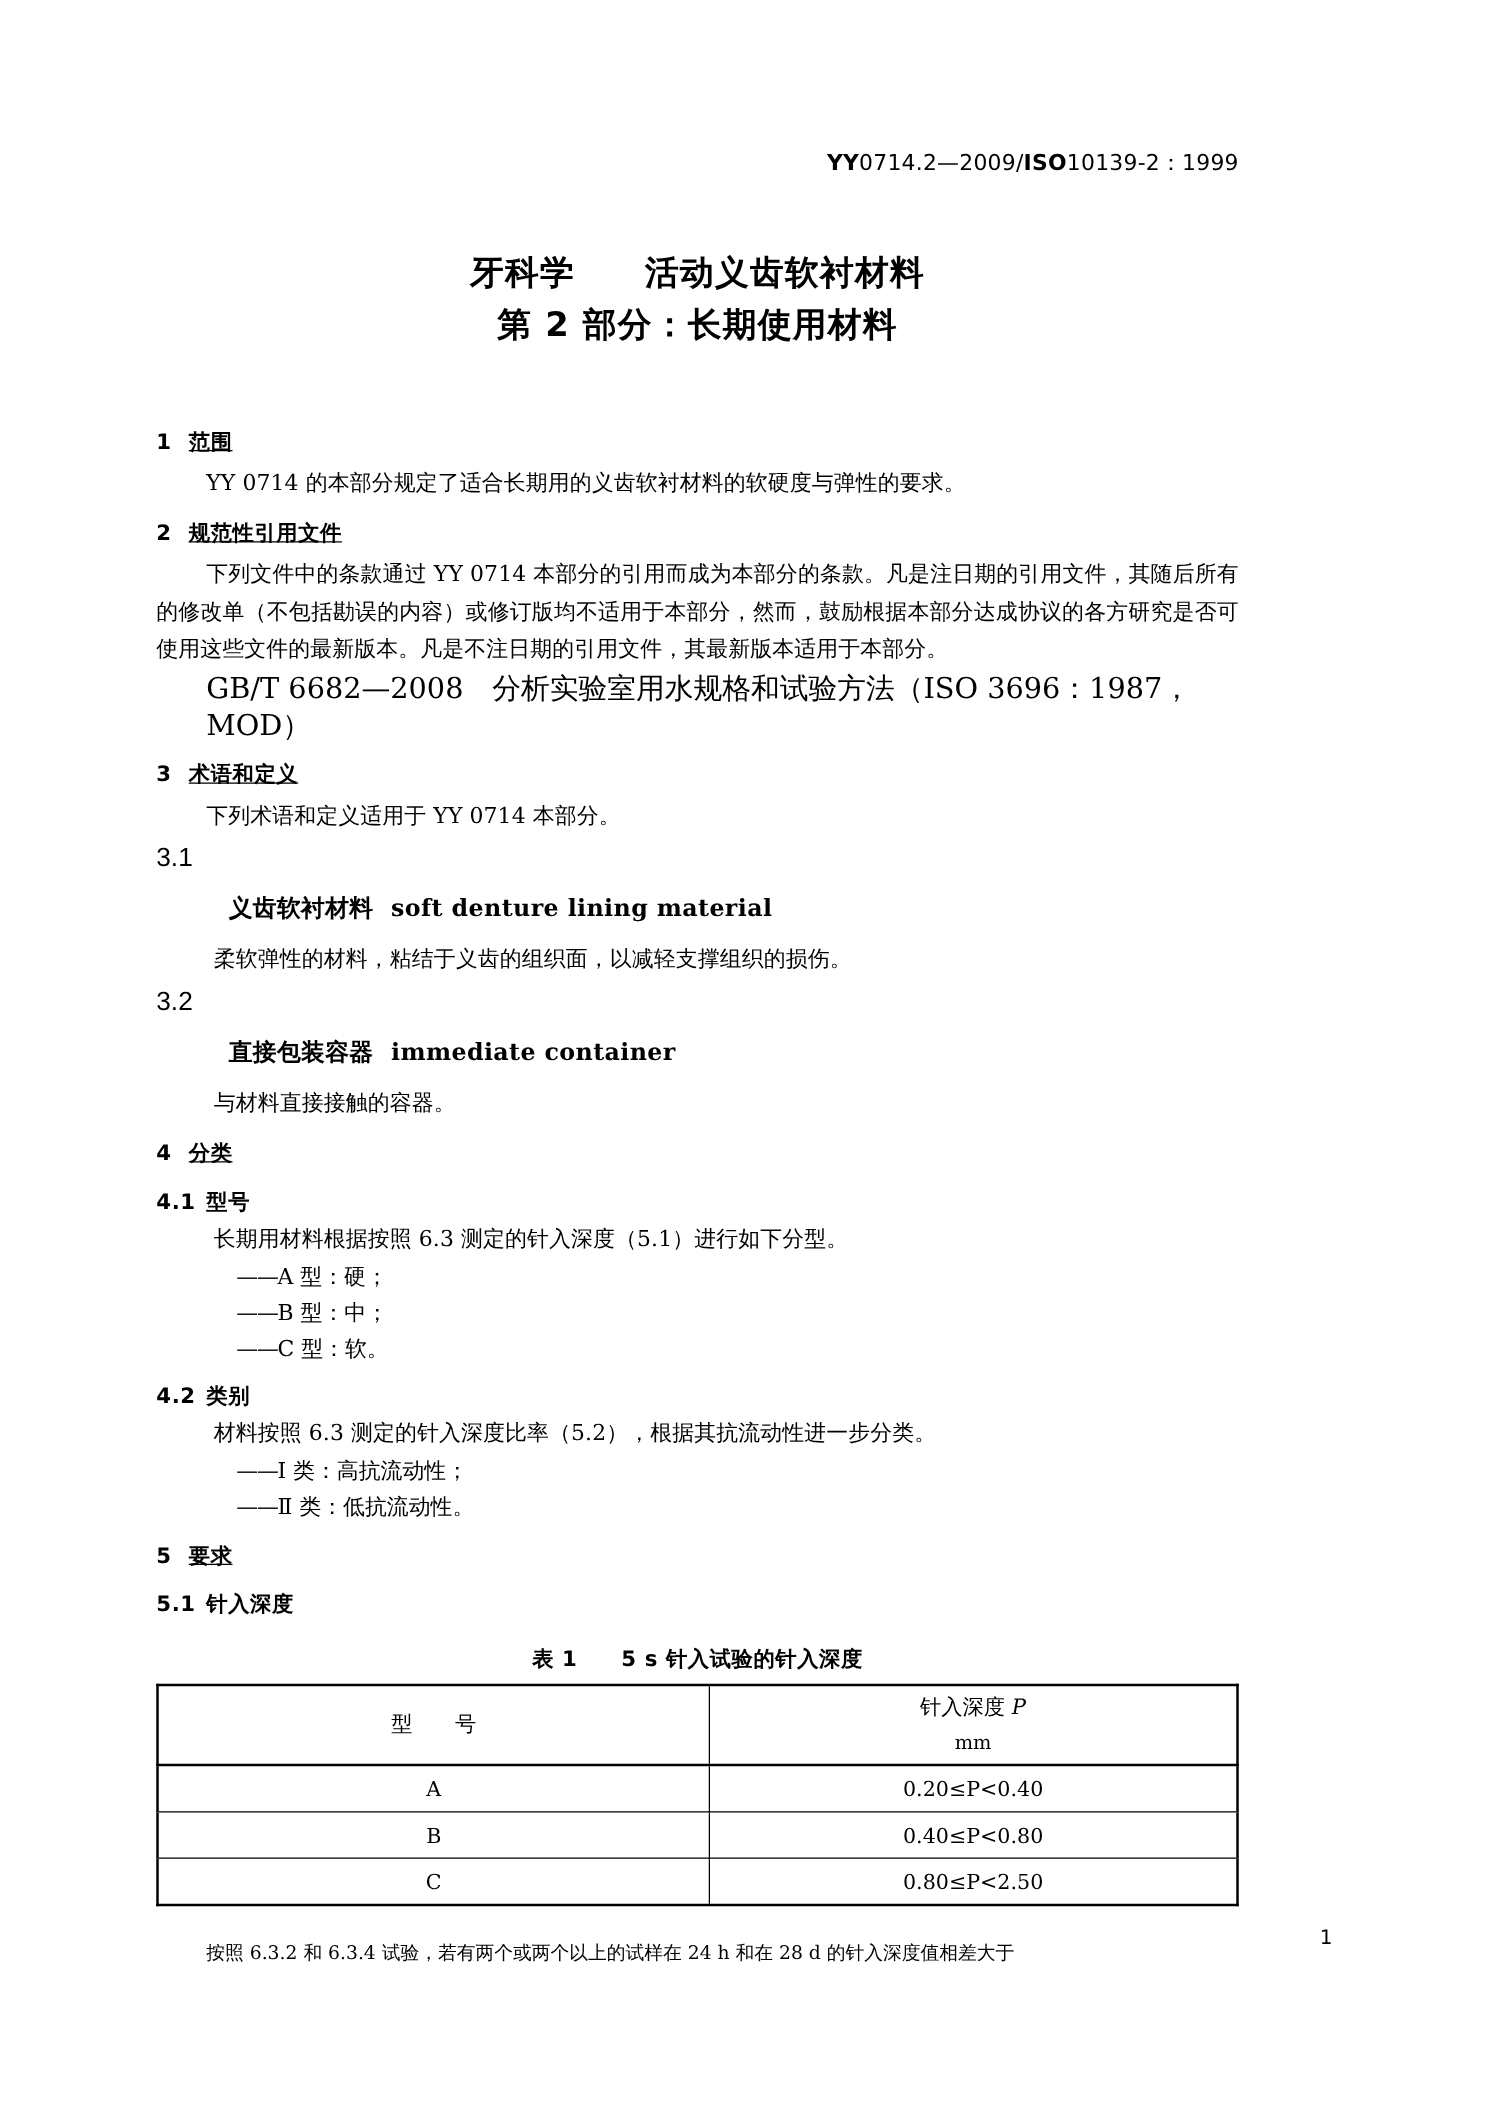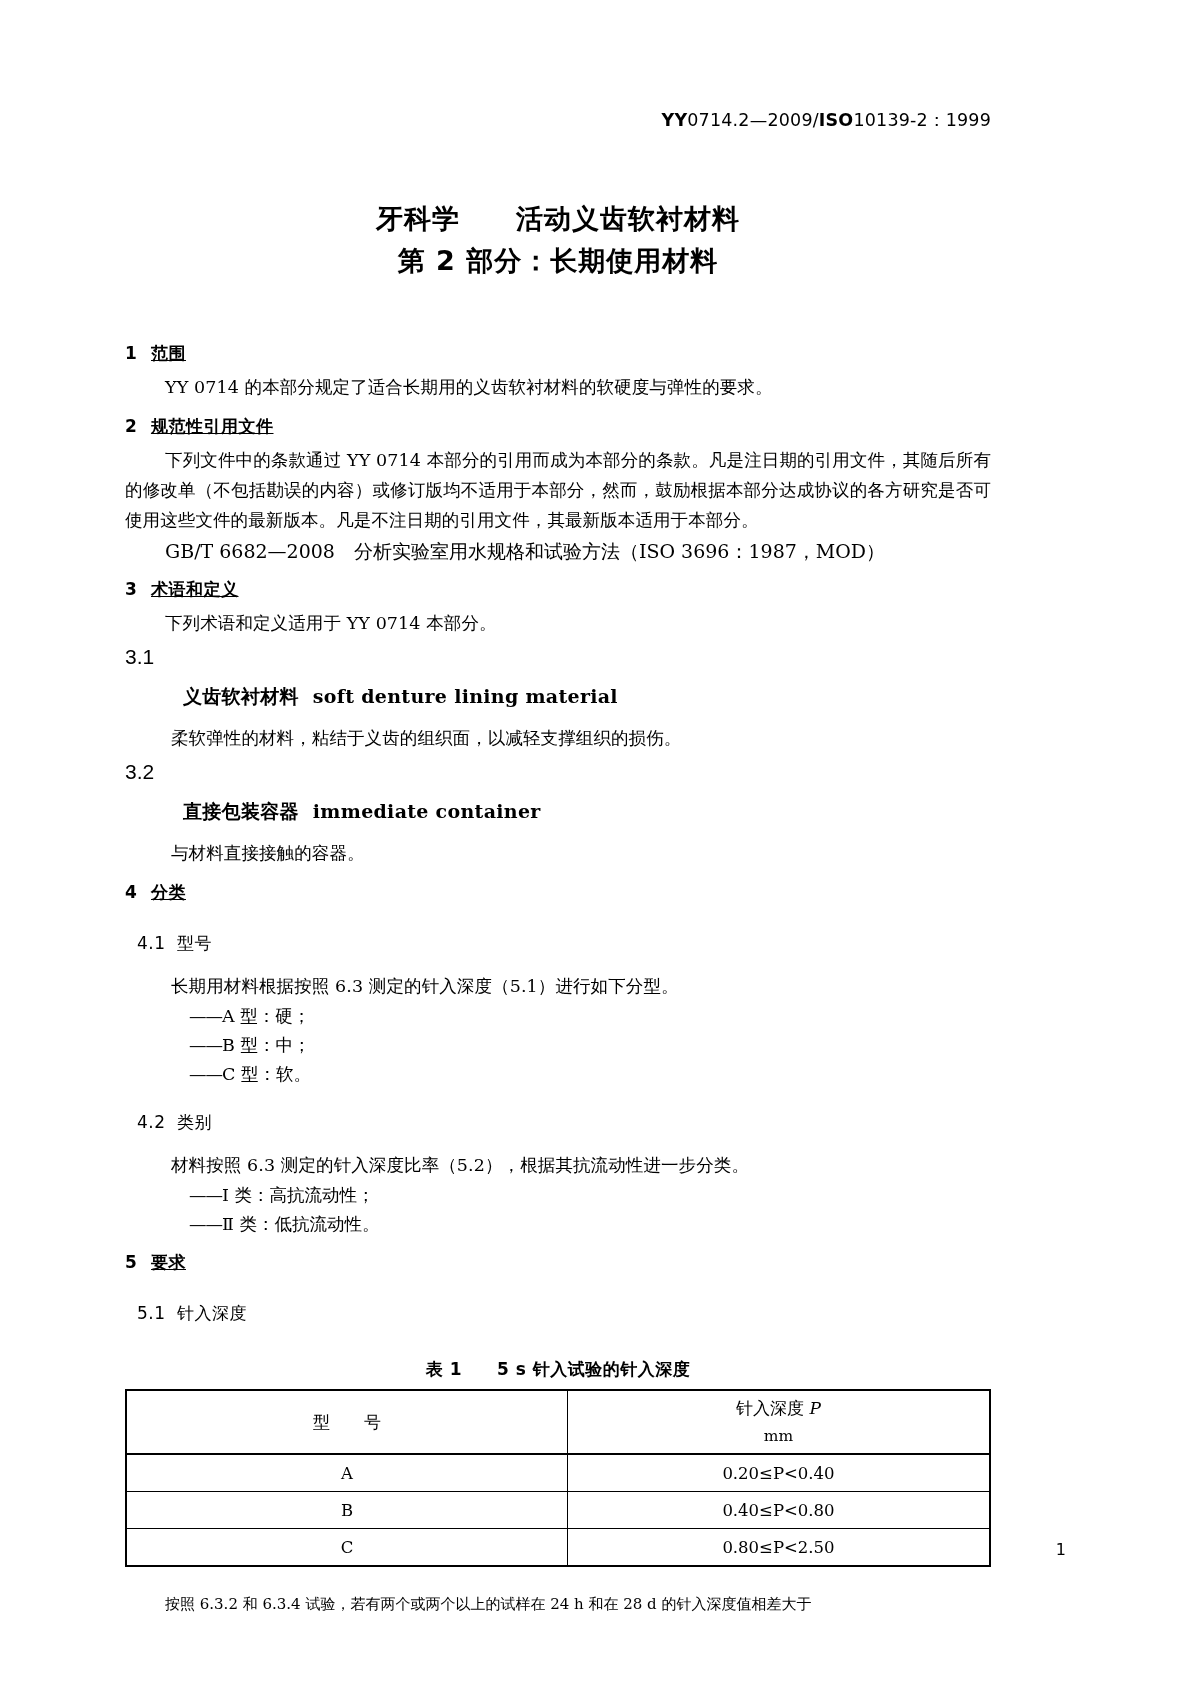--- a/index.html
+++ b/index.html
@@ -24,21 +24,21 @@
     position: absolute;
     left: 125px;
     top: 0;
     width: 866px;
   }
 
   
   .run-header {
     position: absolute;
     right: 0;
-    top: 108px;
+    top: 118px;
     width: 866px;
     text-align: right;
     font-family: "DejaVu Sans", "Liberation Sans", sans-serif;
     font-size: 17.5px;
     letter-spacing: 0.2px;
     white-space: nowrap;
   }
   .run-header b { font-weight: bold; }
 
   
@@ -68,23 +68,23 @@
     font-weight: bold;
     font-size: 17px;
     margin: 0;
     padding: 12px 0 6px 0;
     letter-spacing: 0.5px;
     text-decoration: underline;
   }
   h2.clause .num { display: inline-block; min-width: 26px; }
   h3.subclause {
     font-family: "DejaVu Sans", "Liberation Sans", sans-serif;
-    font-weight: normal;
-    font-size: 17px;
-    margin: 12px;
+    font-weight: bold;
+    font-size: 17px;
+    margin: 0;
     padding: 10px 0 3px 0;
     letter-spacing: 0.5px;
   }
   h3.subclause .num { display: inline-block; min-width: 40px; }
   .termnum {
     font-family: Liberation Sans, sans-serif;
     font-size: 21px;
     margin: 0;
     padding: 6px 0 0 0;
   }
@@ -106,21 +106,21 @@
     line-height: 30px;
     margin: 0;
     padding: 1px 0;
     text-align: justify;
     text-justify: inter-character;
     letter-spacing: 0.1px;
   }
   p.body.indent { text-indent: 40px; }
   p.body.hang { padding-left: 46px; text-indent: 0; }
   p.ref {
-    font-size: 19px;
+    font-size: 23px;
     line-height: 30px;
     margin: 0;
     padding-left: 40px;
   }
   p.dash {
     font-size: 17.5px;
     line-height: 29px;
     margin: 0;
     padding-left: 64px;
   }

